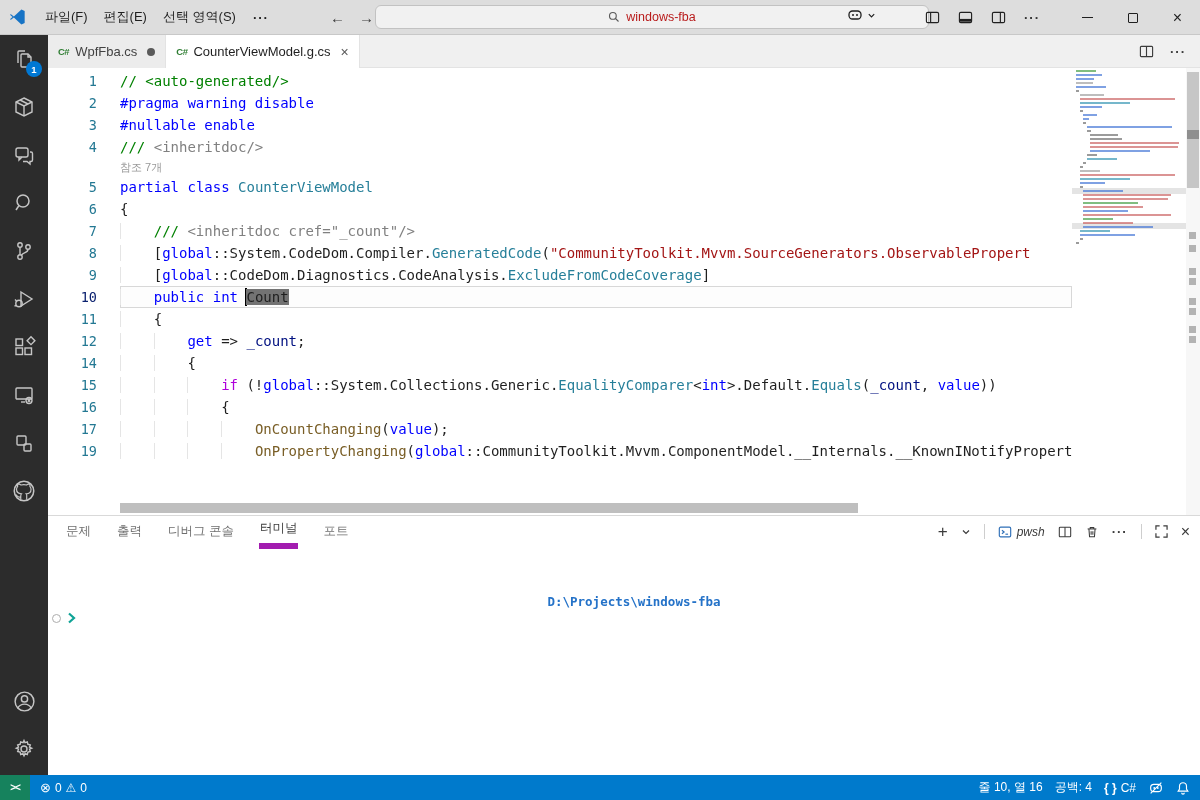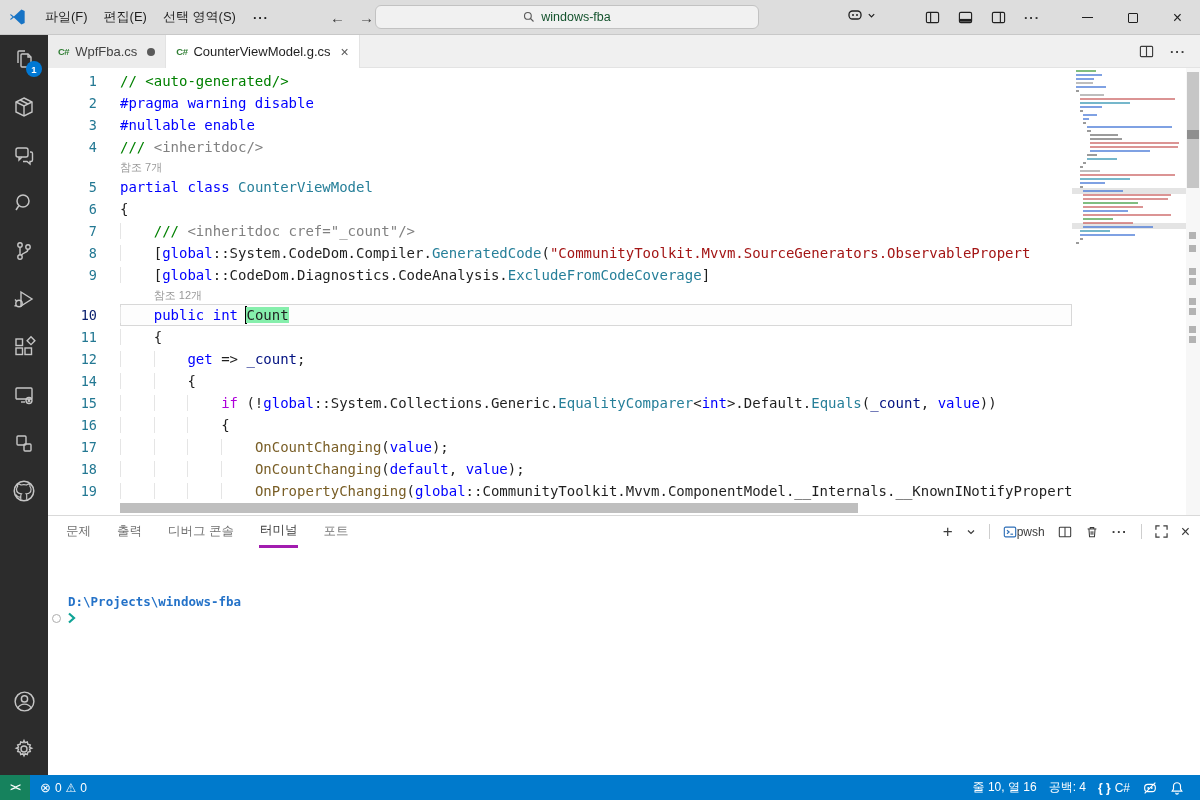--- a/index.html
+++ b/index.html
@@ -6,21 +6,21 @@
   html,body { width:1200px; height:800px; overflow:hidden; }
   body { font-family:"Liberation Sans", sans-serif; font-size:13px; color:#333; }
   .window { position:relative; width:1200px; height:800px; background:#fff; box-shadow:inset 0 0 0 1px #b6b6b6; }
 
   
   .titlebar { position:absolute; left:0; top:0; width:1200px; height:35px; background:#dddddd; border-bottom:1px solid #c8c8c8; display:flex; align-items:center; }
   .titlebar .logo { margin:0 10px 0 9px; display:flex; }
   .menu-item { padding:4px 8px; border-radius:5px; color:#1f1f1f; font-size:13px; }
   .menu-more { padding:4px 9px; color:#1f1f1f; letter-spacing:1px; font-weight:bold; }
   .nav-arrows { display:flex; gap:14px; margin-left:52px; font-size:15px; color:#3b3b3b; }
-  .searchbox { position:absolute; left:375px; top:5px; width:384px; height:24px; background:#f1f1f1; border:1px solid #c2c2c2; border-radius:6px; display:flex; align-items:center; justify-content:center; gap:6px; color:#14532d; font-size:12.5px; }
+  .searchbox { position:absolute; left:375px; top:5px; width:554px; height:24px; background:#f1f1f1; border:1px solid #c2c2c2; border-radius:6px; display:flex; align-items:center; justify-content:center; gap:6px; color:#b91c1c; font-size:12.5px; }
   .copilot-btn { position:absolute; left:846px; top:6px; display:flex; align-items:center; gap:3px; }
   .layout-controls { position:absolute; right:160px; top:0; height:35px; display:flex; align-items:center; gap:18px; }
   .win-controls { position:absolute; right:0; top:0; height:35px; display:flex; }
   .win-btn { width:45px; height:35px; display:flex; align-items:center; justify-content:center; color:#1f1f1f; }
   .min-glyph { width:11px; height:1px; background:#1f1f1f; }
   .max-glyph { width:10px; height:10px; border:1px solid #1f1f1f; border-radius:1px; }
   .close-glyph { font-size:16px; line-height:1; }
 
   
   .activitybar { position:absolute; left:0; top:35px; width:48px; height:740px; background:#2c2c2c; display:flex; flex-direction:column; align-items:center; }
@@ -43,52 +43,52 @@
   .code-rows { position:absolute; left:0; top:2px; right:128px; overflow:hidden; font-family:"DejaVu Sans Mono", monospace; font-size:14px; }
   .code-row { display:flex; height:22px; line-height:22px; }
   .gutter { width:72px; padding-right:23px; text-align:right; color:#237893; font-size:13.5px; flex:none; }
   .code-row.cur .gutter { color:#0b216f; }
   .line-code { flex:1; white-space:pre; overflow:hidden; color:#1f1f1f; }
   .code-row.cur .line-code { background:#fdfdfd; box-shadow:inset 0 0 0 1px #d8d8d8; }
   .lens-row { height:18px; line-height:18px; font-family:"Liberation Sans", sans-serif; font-size:11px; color:#999999; }
   .ig { box-shadow:inset 1px 0 0 #e5e5e5; }
   .tk-c{color:#008000} .tk-k{color:#0000ff} .tk-ctrl{color:#af00db} .tk-type{color:#267f99}
   .tk-m{color:#795e26} .tk-s{color:#a31515} .tk-f{color:#001080} .tk-p{color:#1f1f1f} .tk-dt{color:#808080}
-  .tk-hl{background:#86efac; color:#1f1f1f}
+  .tk-hl{background:#737373; color:#1f1f1f}
   .cursor{display:inline-block; width:2px; height:18px; margin:0 -1px; background:#000; vertical-align:-4px;}
   .hscroll-thumb { position:absolute; left:72px; top:435px; width:738px; height:10px; background:#bfbfbf; }
   .minimap { position:absolute; top:0; right:14px; width:114px; height:447px; background:#ffffff; }
   .mm-band { position:absolute; left:0; width:114px; height:6px; background:#e4e4e4; }
   .mm-bar { height:2px; margin-bottom:2px; opacity:0.65; }
   .mm-wrap { position:absolute; left:4px; top:2px; right:2px; }
   .vscroll { position:absolute; top:0; right:0; width:14px; height:447px; background:#f7f7f7; }
   .vthumb { position:absolute; left:1px; top:4px; width:12px; height:116px; background:#c6c6c6; }
   .vthumb-mark { position:absolute; left:0; top:58px; width:12px; height:9px; background:#8f8f8f; }
   .ov-mark { position:absolute; left:3px; width:7px; height:7px; background:#b3b3b3; }
 
   
   .panel { position:absolute; left:48px; top:515px; width:1152px; height:260px; background:#fff; border-top:1px solid #d9d9d9; }
   .panel-header { height:31px; display:flex; align-items:center; padding:0 10px 0 17px; }
   .panel-tab { margin-right:24px; font-size:12.5px; color:#6f6f6f; padding:6px 1px; }
-  .panel-tab.active { color:#3b3b3b; border-bottom:3px solid #a21caf; }
+  .panel-tab.active { color:#3b3b3b; border-bottom:6px solid #a21caf; }
   .panel-actions { margin-left:auto; display:flex; align-items:center; gap:13px; color:#424242; }
   .pa-sep { width:1px; height:15px; background:#cecece; }
-  .pwsh-group { display:flex; align-items:flex-end; font-size:12px; color:#3b3b3b; }
+  .pwsh-group { display:flex; align-items:flex-end; gap:5px; font-size:12px; color:#3b3b3b;font-style:italic; }
   .term-body { padding-top:47px; font-family:"DejaVu Sans Mono", monospace; font-size:12.5px; position:relative; }
-  .term-line { padding-left:20px; height:16px; line-height:16px; }
+  .term-line { padding-left:20px; height:16px; line-height:16px;text-align:center; }
   .term-cwd { color:#2472c8; font-weight:bold; }
   .term-prompt-row { display:flex; align-items:center; height:16px; }
   .term-deco { width:9px; height:9px; border:1.5px solid #adadad; border-radius:50%; margin-left:4px; margin-right:6px; }
 
   
   .statusbar { position:absolute; left:0; top:775px; width:1200px; height:25px; background:#007acc; color:#ffffff; display:flex; align-items:center; font-size:12px; }
   .sb-remote { width:30px; height:25px; background:#16825d; display:flex; align-items:center; justify-content:center; font-weight:bold; font-size:10px; letter-spacing:-1px; }
   .sb-item { display:flex; align-items:center; gap:4px; padding:0 6px; height:25px; }
   .sb-left { display:flex; align-items:center; margin-left:4px; }
-  .sb-right { margin-left:auto; display:flex; align-items:center; gap:0; padding-right:10px; }
+  .sb-right { margin-left:auto; display:flex; align-items:center; gap:0; padding-right:4px; }
   svg { display:block; }
 </style>
 </head>
 <body>
 
 <div class="window">
 
   <div class="titlebar">
     <span class="logo">
       <svg width="18" height="18" viewBox="0 0 20 20">
@@ -290,21 +290,20 @@
           <div class="line-code"><span class="ig">    </span><span class="tk-c">/// </span><span class="tk-dt">&lt;inheritdoc cref="_count"/&gt;</span></div>
         </div>
         <div class="code-row">
           <div class="gutter">8</div>
           <div class="line-code"><span class="ig">    </span><span class="tk-p">[</span><span class="tk-k">global</span><span class="tk-p">::System.CodeDom.Compiler.</span><span class="tk-type">GeneratedCode</span><span class="tk-p">(</span><span class="tk-s">"CommunityToolkit.Mvvm.SourceGenerators.ObservablePropert</span></div>
         </div>
         <div class="code-row">
           <div class="gutter">9</div>
           <div class="line-code"><span class="ig">    </span><span class="tk-p">[</span><span class="tk-k">global</span><span class="tk-p">::CodeDom.Diagnostics.CodeAnalysis.</span><span class="tk-type">ExcludeFromCodeCoverage</span><span class="tk-p">]</span></div>
         </div>
-        <div class="lens-row" style="padding-left: 105.72px;">참조 12개</div>
         <div class="code-row cur">
           <div class="gutter">10</div>
           <div class="line-code"><span class="ig">    </span><span class="tk-k">public</span><span class="tk-p"> </span><span class="tk-k">int</span><span class="tk-p"> </span><span class="cursor"></span><span class="tk-hl">Count</span></div>
         </div>
         <div class="code-row">
           <div class="gutter">11</div>
           <div class="line-code"><span class="ig">    </span><span class="tk-p">{</span></div>
         </div>
         <div class="code-row">
           <div class="gutter">12</div>
@@ -318,24 +317,20 @@
           <div class="gutter">15</div>
           <div class="line-code"><span class="ig">    </span><span class="ig">    </span><span class="ig">    </span><span class="tk-ctrl">if</span><span class="tk-p"> (!</span><span class="tk-k">global</span><span class="tk-p">::System.Collections.Generic.</span><span class="tk-type">EqualityComparer</span><span class="tk-p">&lt;</span><span class="tk-k">int</span><span class="tk-p">&gt;.Default.</span><span class="tk-type">Equals</span><span class="tk-p">(</span><span class="tk-f">_count</span><span class="tk-p">, </span><span class="tk-k">value</span><span class="tk-p">))</span></div>
         </div>
         <div class="code-row">
           <div class="gutter">16</div>
           <div class="line-code"><span class="ig">    </span><span class="ig">    </span><span class="ig">    </span><span class="tk-p">{</span></div>
         </div>
         <div class="code-row">
           <div class="gutter">17</div>
           <div class="line-code"><span class="ig">    </span><span class="ig">    </span><span class="ig">    </span><span class="ig">    </span><span class="tk-m">OnCountChanging</span><span class="tk-p">(</span><span class="tk-k">value</span><span class="tk-p">);</span></div>
-        </div>
-        <div class="code-row">
-          <div class="gutter">18</div>
-          <div class="line-code"><span class="ig">    </span><span class="ig">    </span><span class="ig">    </span><span class="ig">    </span><span class="tk-m">OnCountChanging</span><span class="tk-p">(</span><span class="tk-k">default</span><span class="tk-p">, </span><span class="tk-k">value</span><span class="tk-p">);</span></div>
         </div>
         <div class="code-row">
           <div class="gutter">19</div>
           <div class="line-code"><span class="ig">    </span><span class="ig">    </span><span class="ig">    </span><span class="ig">    </span><span class="tk-m">OnPropertyChanging</span><span class="tk-p">(</span><span class="tk-k">global</span><span class="tk-p">::CommunityToolkit.Mvvm.ComponentModel.__Internals.__KnownINotifyPropertyChangingArgs</span></div>
         </div>
       </div>
     <div class="hscroll-thumb"></div>
     <div class="minimap">
       <div class="mm-band" style="top:120px"></div>
       <div class="mm-band" style="top:155px"></div>

